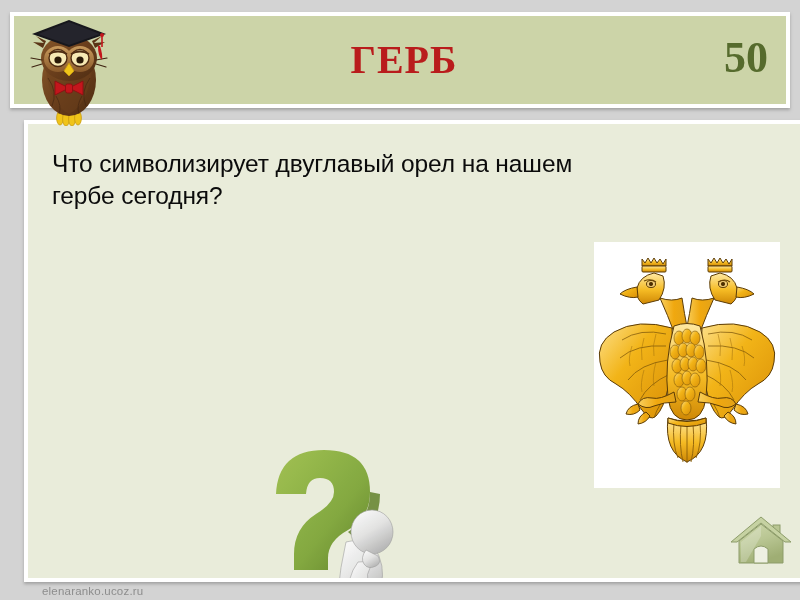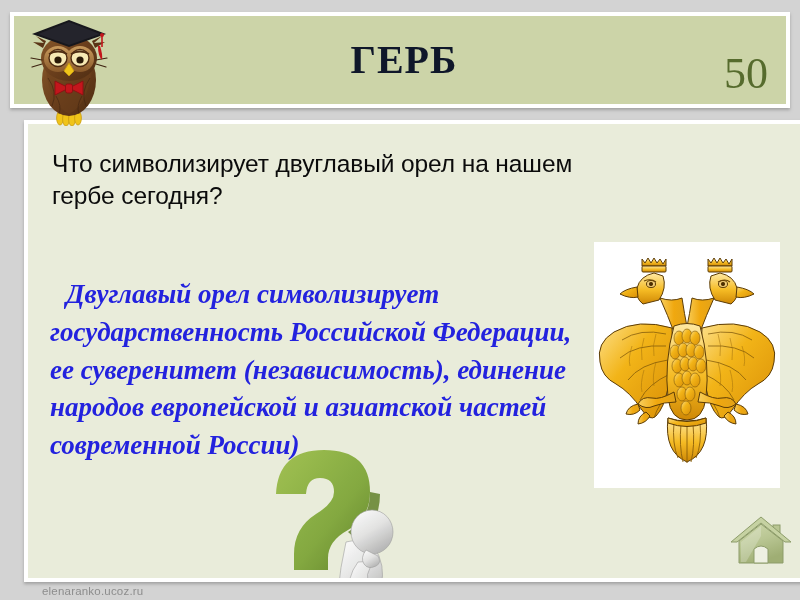--- a/index.html
+++ b/index.html
@@ -37,32 +37,31 @@
     left: 0;
     top: 0;
     width: 780px;
     height: 88px;
     line-height: 88px;
     text-align: center;
     font-family: "Liberation Serif", serif;
     font-weight: bold;
     font-size: 40px;
     letter-spacing: 1px;
-    color: #0f172a;
+    color: #b91c1c;
     pointer-events: none;
   }
   #header-score {
     position: absolute;
     right: 18px;
     top: 16px;
     font-family: "Liberation Serif", serif;
-    font-weight: normal;
+    font-weight: bold;
     font-size: 44px;
     color: #566b2d;
-    margin-top: 16px;
   }
 
   
   #owl-mascot {
     position: absolute;
     left: 24px;
     top: 8px;
     width: 92px;
     height: 118px;
     z-index: 6;
@@ -283,21 +282,20 @@
 
           <path d="M196 196 q14 6 20 20 q3 7 -6 8 q-11 1 -16 -10 q-4 -10 2 -18z"></path>
         </g>
 
         <ellipse cx="196" cy="226" rx="56" ry="9" fill="#b9c49a" opacity="0.35"></ellipse>
       </svg>
     </div>
 
     <div id="question-text">Что символизирует двуглавый орел на нашем гербе сегодня?</div>
 
-    <div id="answer-text">Двуглавый орел символизирует государственность Российской Федерации,  ее суверенитет (независимость), единение народов европейской и азиатской частей современной России)</div>
 
     <div id="eagle-image">
       <svg width="186" height="246" viewBox="0 0 186 246" xmlns="http://www.w3.org/2000/svg">
         <defs>
           <linearGradient id="goldA" x1="0" y1="0" x2="1" y2="1">
             <stop offset="0%" stop-color="#fde08a"></stop>
             <stop offset="40%" stop-color="#f2b418"></stop>
             <stop offset="100%" stop-color="#d98f06"></stop>
           </linearGradient>
           <linearGradient id="goldB" x1="0" y1="0" x2="0" y2="1">

